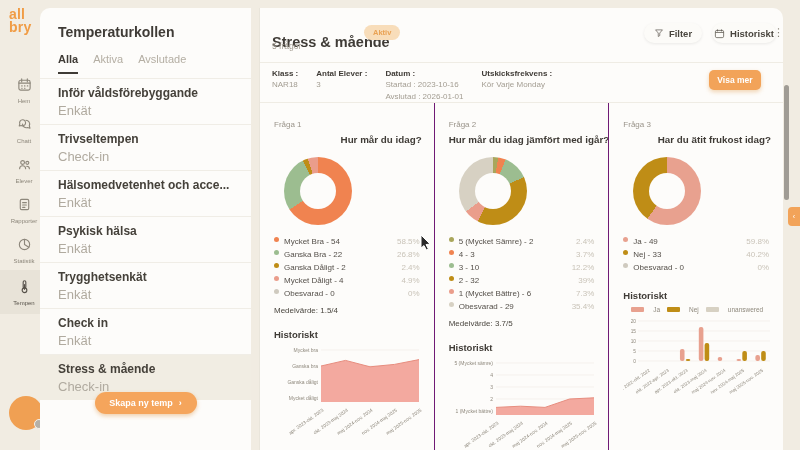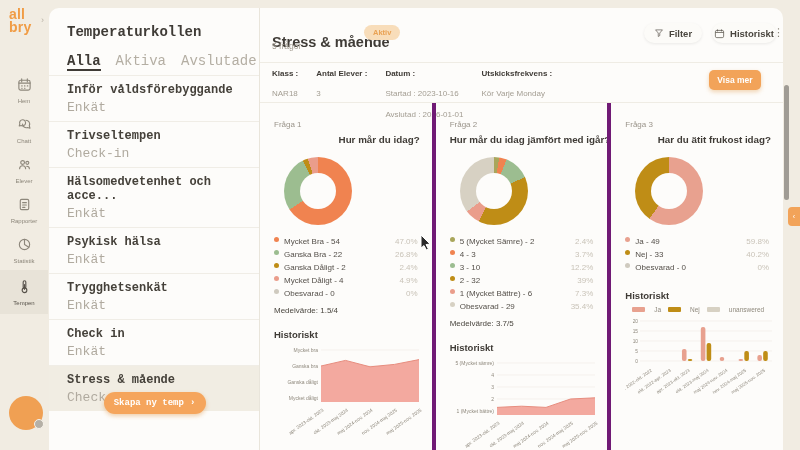--- a/index.html
+++ b/index.html
@@ -17,25 +17,25 @@
   .rail-item .lbl{font-size:6px;color:#8d877b;}
   .rail-item svg{stroke:#8d877b;fill:none;stroke-width:1.2;stroke-linecap:round;stroke-linejoin:round;}
   .rail-item.active{background:#e8e3d8;height:44px;}
   .rail-item.active svg{stroke:#57524a;}
   .rail-item.active .lbl{color:#57524a;}
   .avatar{position:absolute;left:9px;top:396px;width:34px;height:34px;border-radius:50%;
     background:#f0a053;cursor:pointer;}
   .avatar .dot{position:absolute;right:-1px;bottom:1px;width:8px;height:8px;border-radius:50%;
     background:#b5b0a6;border:1.5px solid #f6f2ea;}
   
-  .listpanel{position:absolute;left:49px;top:8px;width:211px;height:442px;
-    background:#fdfcfa;border-radius:10px 0 0 0;font-family:Liberation Mono, monospace;}
+  .listpanel{position:absolute;left:40px;top:8px;width:211px;height:442px;
+    background:#fdfcfa;border-radius:10px 0 0 0;}
   .lp-title{margin:16px 0 0 18px;font-size:14px;font-weight:800;}
   .tabs{display:flex;gap:15px;margin:13px 0 0 18px;}
-  .tab{font-size:14px;color:#b4aea3;padding-bottom:0;cursor:pointer;}
+  .tab{font-size:11px;color:#b4aea3;padding-bottom:7px;cursor:pointer;}
   .tab.active{color:#3f3b36;font-weight:800;border-bottom:2px solid #3f3b36;}
   .survey-list{margin-top:4px;}
   .s-item{padding:7px 12px 6px 18px;border-top:1px solid #f0ede6;cursor:pointer;}
   .s-item .t{font-size:12px;font-weight:700;color:#45413a;}
   .s-item .st{font-size:13px;color:#b0aa9f;margin-top:3px;}
   .s-item.selected{background:#f1ede3;}
   .create-btn{position:absolute;left:50%;transform:translateX(-50%);top:384px;
     width:102px;height:22px;border:none;border-radius:12px;background:#f5a55c;color:#fff;
     font-family:inherit;font-size:9px;font-weight:700;cursor:pointer;
     box-shadow:0 2px 4px rgba(224,154,75,.45);display:flex;align-items:center;justify-content:center;gap:6px;}
@@ -49,27 +49,27 @@
   .pill{position:absolute;top:15px;height:20px;border-radius:10px;background:#fcfbf8;
     box-shadow:0 1px 3px rgba(0,0,0,.08);display:flex;align-items:center;justify-content:center;
     gap:5px;font-size:9.5px;font-weight:700;color:#4a463f;cursor:pointer;}
   .pill svg{stroke:#5a554d;fill:none;stroke-width:1.1;}
   .pill.filter{left:384px;width:58px;}
   .pill.historic{left:452px;width:64px;}
   .kebab{position:absolute;left:513px;top:18px;font-size:11px;color:#8d877b;cursor:pointer;}
   .hdiv{position:absolute;left:0;right:0;border-top:1px solid #efece4;}
   .info{position:absolute;top:61px;left:12px;right:80px;display:flex;gap:18px;}
   .info .lab{font-size:8px;font-weight:800;color:#3f3b36;}
-  .info .val{font-size:8px;color:#a39d92;margin-top:11px;line-height:10px;}
+  .info .val{font-size:8px;color:#a39d92;margin-top:2px;line-height:10px;}
   .more-btn{position:absolute;right:22px;top:62px;width:52px;height:20px;border:none;border-radius:5px;
     background:#f2a359;color:#fff;font-family:inherit;font-size:8.5px;font-weight:700;cursor:pointer;
     box-shadow:0 2px 4px rgba(224,154,75,.4);}
   
   .cards{position:absolute;left:0;right:0;top:95px;bottom:0;display:flex;}
-  .card{flex:1;padding:9px 12px 0 14px;border-right:4px solid #701a75;overflow:hidden;}
+  .card{flex:1;padding:9px 12px 0 14px;border-right:1px solid #701a75;overflow:hidden;}
   .card:last-child{border-right:none;}
   .qtag{font-size:8px;color:#9a948a;margin-top:8px;}
   .qtitle{font-size:9.8px;font-weight:800;margin-top:5px;white-space:nowrap;text-align:right;}
   .donut{width:68px;height:68px;border-radius:50%;margin:12px 0 0 10px;position:relative;}
   .donut .hole{position:absolute;left:50%;top:50%;width:36px;height:36px;border-radius:50%;
     background:#fdfcfa;transform:translate(-50%,-50%);}
   .legend{margin-top:12px;}
   .l-row{display:flex;align-items:flex-start;height:13px;font-size:8px;}
   .l-dot{width:5px;height:5px;border-radius:50%;flex:none;}
   .l-lab{margin-left:5px;color:#55504a;}
@@ -244,21 +244,21 @@
       <article class="card">
         <div class="qtag">Fråga 1</div>
         <div class="qtitle">Hur mår du idag?</div>
         <div class="donut" style="background: conic-gradient(rgb(240, 131, 80) 0deg, rgb(240, 131, 80) 237.073deg, rgb(156, 189, 144) 237.073deg, rgb(156, 189, 144) 333.659deg, rgb(191, 141, 22) 333.659deg, rgb(191, 141, 22) 342.439deg, rgb(234, 157, 139) 342.439deg, rgb(234, 157, 139) 360deg);">
             <div class="hole"></div>
           </div>
         <div class="legend">
             <div class="l-row">
       <span class="l-dot" style="background:#f08350"></span>
       <span class="l-lab">Mycket Bra - 54</span>
-      <span class="l-pct">47.0%</span>
+      <span class="l-pct">58.5%</span>
     </div>
             <div class="l-row">
       <span class="l-dot" style="background:#9cbd90"></span>
       <span class="l-lab">Ganska Bra - 22</span>
       <span class="l-pct">26.8%</span>
     </div>
             <div class="l-row">
       <span class="l-dot" style="background:#bf8d16"></span>
       <span class="l-lab">Ganska Dåligt - 2</span>
       <span class="l-pct">2.4%</span>

